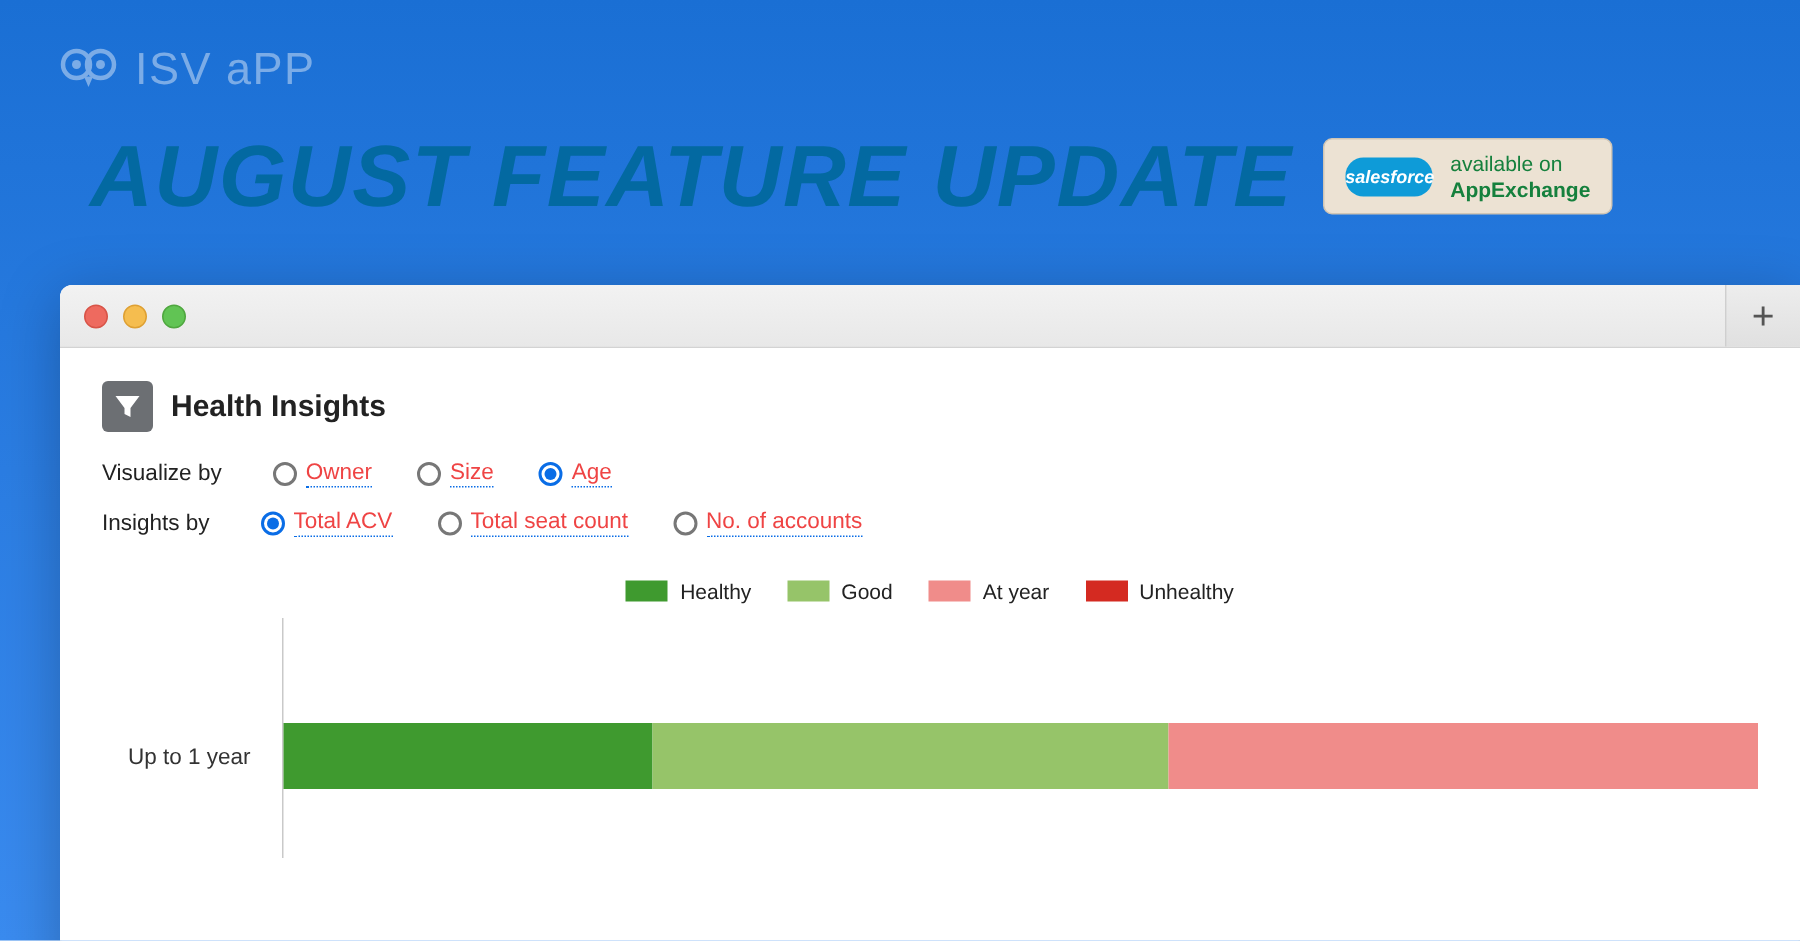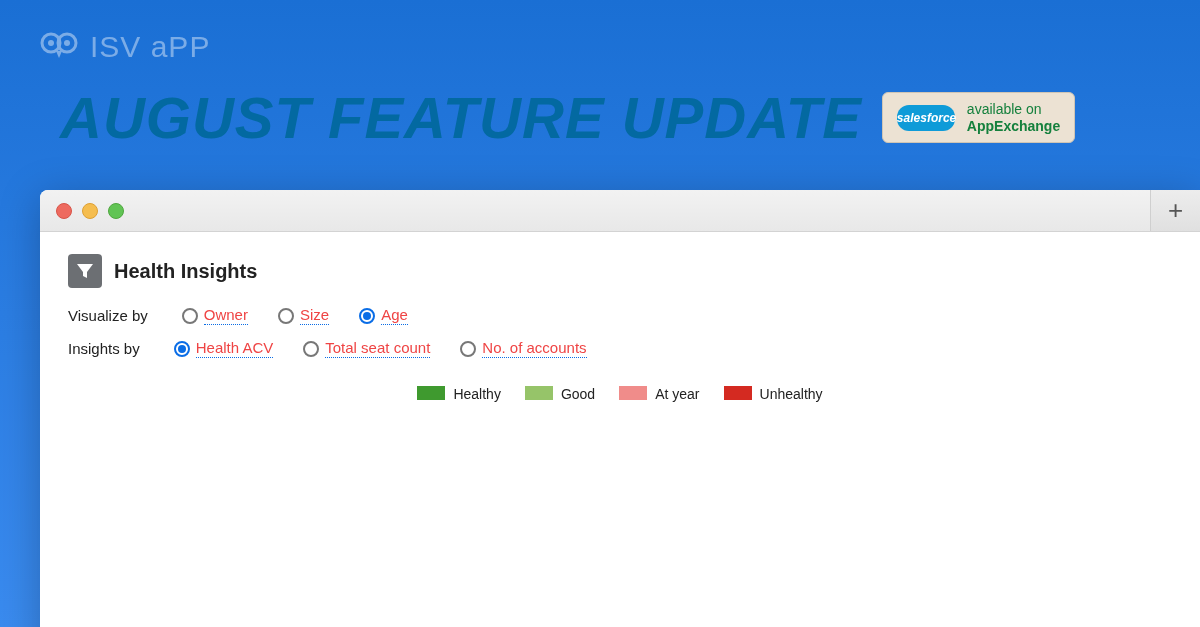--- a/index.html
+++ b/index.html
@@ -136,21 +136,21 @@
   }
   .opt-label {
     color:#ef4444;
     border-bottom:1px dotted #0a6de6;
     padding-bottom:1px;
   }
   .legend {
     display:flex; justify-content:center; gap:24px; font-size:14px;
     margin-top:28px; margin-bottom:8px; color:#222;
   }
-  .legend-item { display:flex; gap:8px; }
+  .legend-item { display:flex; align-items:center; gap:8px; }
   .swatch { width:28px; height:14px; }
   .c-healthy   { background:#3f9a2f; }
   .c-good      { background:#96c469; }
   .c-atrisk    { background:#f08c8a; }
   .c-unhealthy { background:#d42a21; }
 
   .chart-area {
     border-left:1px solid #c9c9c9;
     margin-left:120px;
     margin-top:10px;
@@ -238,21 +238,21 @@
       <span class="radio-opt">
         <span class="radio sel"></span>
         <span class="opt-label">Age</span>
       </span>
     </div>
 
     <div class="control-row">
       <span class="control-label">Insights by</span>
       <span class="radio-opt">
         <span class="radio sel"></span>
-        <span class="opt-label">Health ACV</span>
+        <span class="opt-label">Total ACV</span>
       </span>
       <span class="radio-opt">
         <span class="radio"></span>
         <span class="opt-label">Total seat count</span>
       </span>
       <span class="radio-opt">
         <span class="radio"></span>
         <span class="opt-label">No. of accounts</span>
       </span>
     </div>
@@ -269,15 +269,24 @@
       <span class="legend-item">
           <span class="swatch c-atrisk"></span>
           <span>At year</span>
         </span>
       <span class="legend-item">
           <span class="swatch c-unhealthy"></span>
           <span>Unhealthy</span>
         </span>
     </div>
 
+    <div class="chart-area">
+      <div class="yaxis-label">Up to 1 year</div>
+      <div class="bar-row">
+        <div class="seg c-healthy" style="width:25%"></div>
+        <div class="seg c-good" style="width:35%"></div>
+        <div class="seg c-atrisk" style="width:40%"></div>
+        <div class="seg c-unhealthy" style="width:0%"></div>
+      </div>
+    </div>
 
   </div>
 </div>
 
 </body></html>

